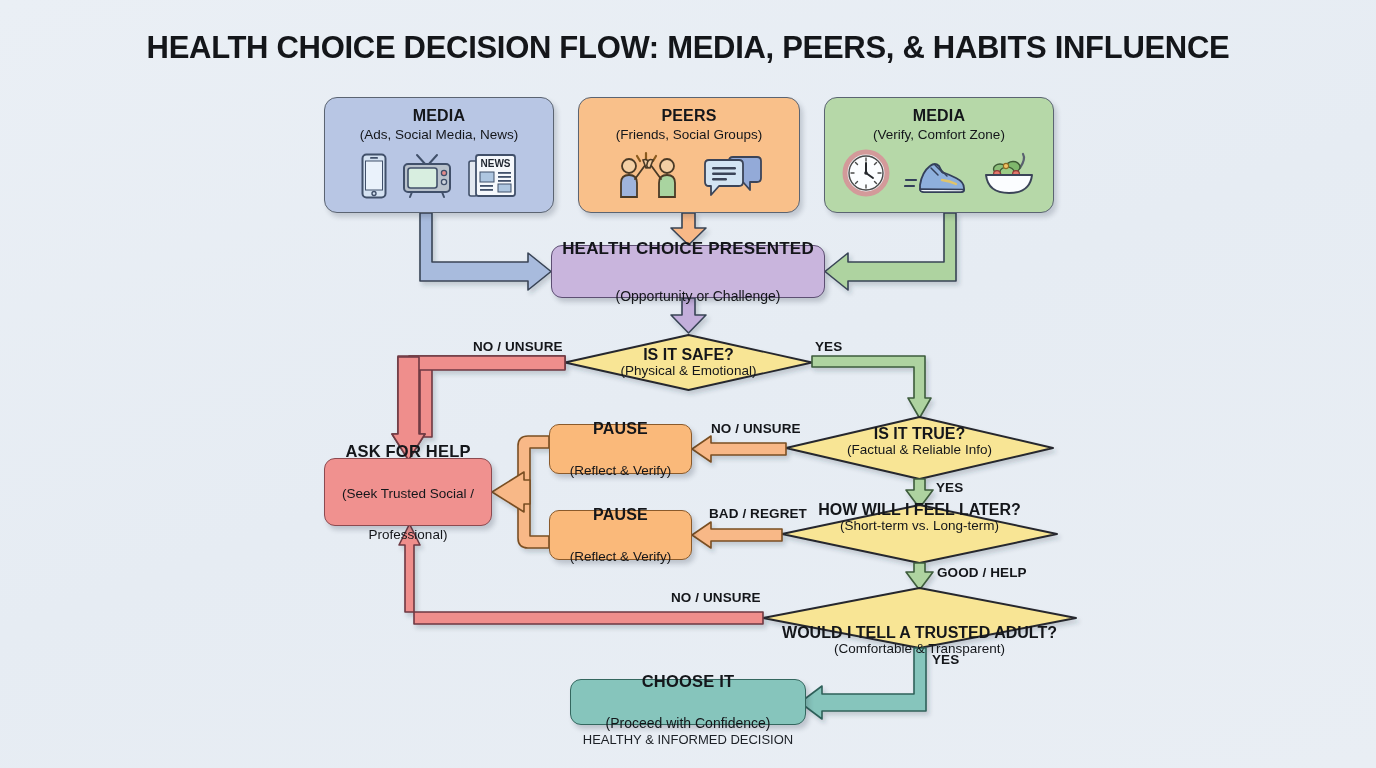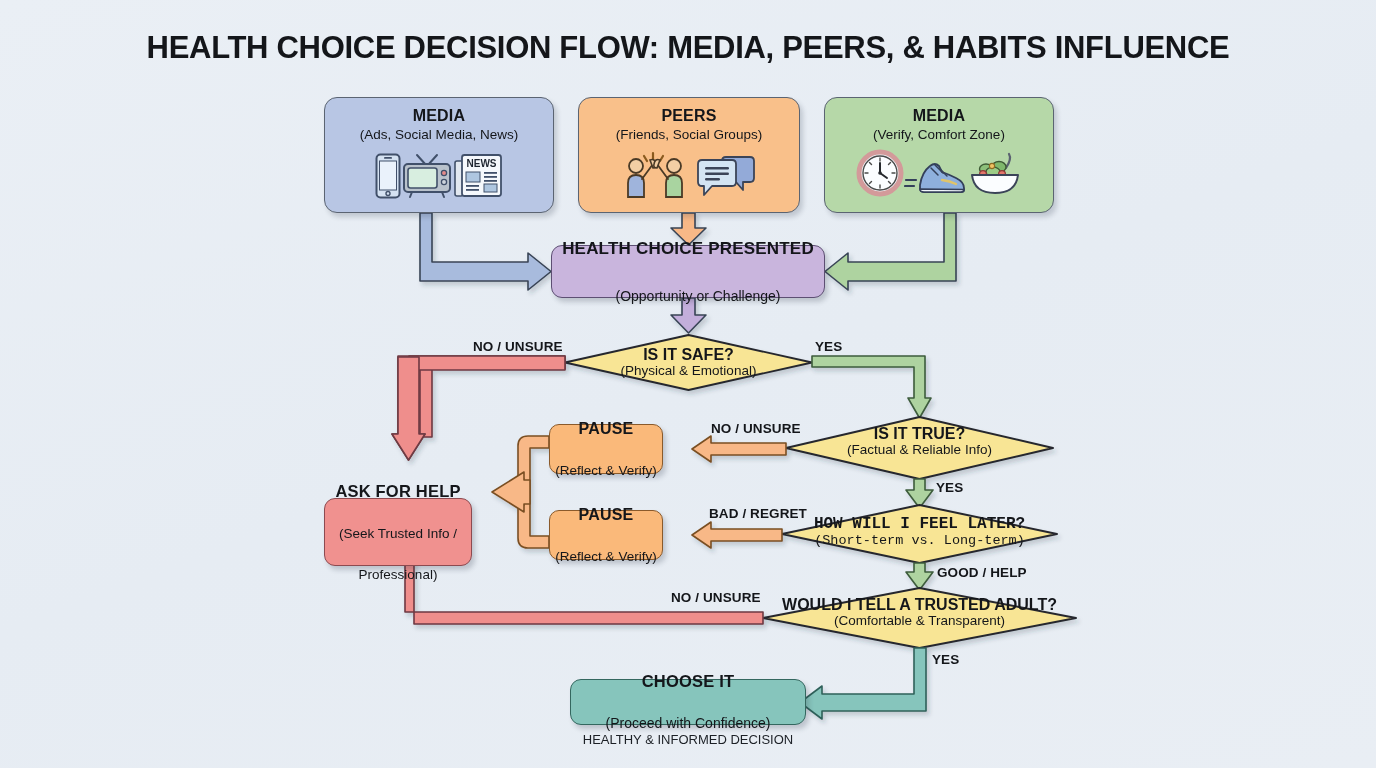--- a/index.html
+++ b/index.html
@@ -63,20 +63,21 @@
     box-shadow: 3px 4px 5px rgba(40,50,70,0.20);
     padding-top: 9px;
     justify-content: flex-start;
   }
   .srcbox .ttl { font-size: 16px; }
   .srcbox .sub { font-size: 13.5px; margin-top: 2px; }
   .icons {
     display: flex;
     align-items: flex-end;
     justify-content: center;
+    gap: 14px;
     margin-top: 7px;
   }
   #box-media  { left: 324px; top: 97px;  width: 230px; height: 116px; background: #b8c6e4; }
   #box-peers  { left: 578px; top: 97px;  width: 222px; height: 116px; background: #f9c08a; }
   #box-habits { left: 824px; top: 97px;  width: 230px; height: 116px; background: #b6d8a8; }
 
   
   .procbox {
     border-radius: 11px;
     border: 1.8px solid #3c4550;
@@ -84,28 +85,28 @@
     gap: 25px;
   }
   #box-choice {
     left: 551px; top: 245px; width: 274px; height: 53px;
     background: #c9b5dd; border-color: #5d4f73;
   }
   #box-choice .ttl { font-size: 17px; }
   #box-choice .sub { font-size: 14px; margin-top: 6px; padding-left: 20px; }
 
   #box-help {
-    left: 324px; top: 458px; width: 148px; height: 68px;
-    background: #f0918f; border-color: #8d4a50; margin-top: 40px;
+    left: 324px; top: 458px; width: 168px; height: 68px;
+    background: #f0918f; border-color: #8d4a50;
   }
   #box-help .ttl { font-size: 16.5px; }
   #box-help .sub { font-size: 13.5px; margin-top: 1px; }
 
   .pausebox {
-    width: 114px; height: 50px;
+    width: 143px; height: 50px;
     background: #fab97a; border-color: #8a5a2b;
     border-radius: 10px;
     align-items: center;
   }
   .pausebox .ttl { font-size: 16px; }
   .pausebox .sub { font-size: 13.5px; margin-top: 0px; }
   #box-pause-1 { left: 549px; top: 424px; }
   #box-pause-2 { left: 549px; top: 510px; }
 
   #box-choose {
@@ -359,21 +360,21 @@
     </div>
   </div>
 
   <div class="node procbox" id="box-choice">
     <div class="ttl">HEALTH CHOICE PRESENTED</div>
     <div class="sub">(Opportunity or Challenge)</div>
   </div>
 
   <div class="node procbox" id="box-help">
     <div class="ttl">ASK FOR HELP</div>
-    <div class="sub">(Seek Trusted Info /</div>
+    <div class="sub">(Seek Trusted Social /</div>
     <div class="sub">Professional)</div>
   </div>
 
   <div class="node procbox pausebox" id="box-pause-1">
     <div class="ttl">PAUSE</div>
     <div class="sub">(Reflect &amp; Verify)</div>
   </div>
 
   <div class="node procbox pausebox" id="box-pause-2">
     <div class="ttl">PAUSE</div>
@@ -390,26 +391,26 @@
   <div class="dtext" style="left:588px; top:346px; width:201px;">
     <div class="ttl">IS IT SAFE?</div>
     <div class="sub">(Physical &amp; Emotional)</div>
   </div>
 
   <div class="dtext" style="left:814px; top:425px; width:211px;">
     <div class="ttl">IS IT TRUE?</div>
     <div class="sub">(Factual &amp; Reliable Info)</div>
   </div>
 
-  <div class="dtext" style="left:800px; top:516px; width:239px;font-family:Liberation Mono, monospace;">
+  <div class="dtext" style="left:800px; top:501px; width:239px;">
     <div class="ttl">HOW WILL I FEEL LATER?</div>
     <div class="sub">(Short-term vs. Long-term)</div>
   </div>
 
-  <div class="dtext" style="left:780px; top:596px; width:279px;">
+  <div class="dtext" style="left:780px; top:624px; width:279px;">
     <div class="ttl">WOULD I TELL A TRUSTED ADULT?</div>
     <div class="sub">(Comfortable &amp; Transparent)</div>
   </div>
 
   <div class="elabel" style="left:473px; top:339px;">NO / UNSURE</div>
   <div class="elabel" style="left:815px; top:339px;">YES</div>
   <div class="elabel" style="left:711px; top:421px;">NO / UNSURE</div>
   <div class="elabel" style="left:936px; top:480px;">YES</div>
   <div class="elabel" style="left:709px; top:506px;">BAD / REGRET</div>
   <div class="elabel" style="left:937px; top:565px;">GOOD / HELP</div>

